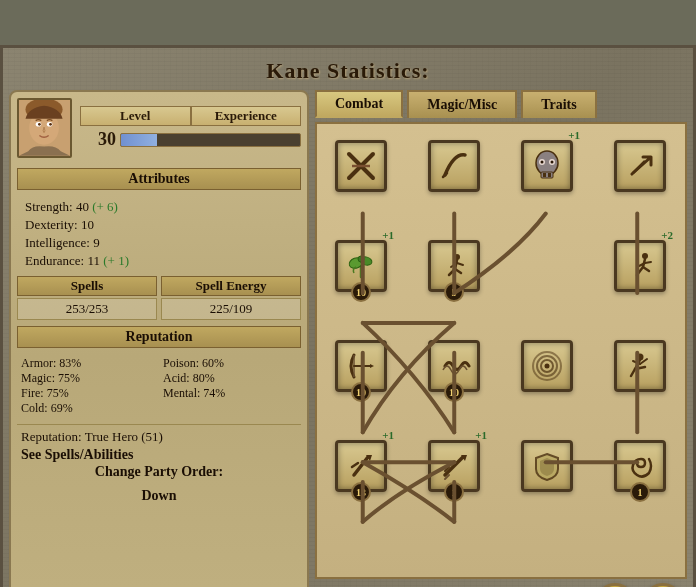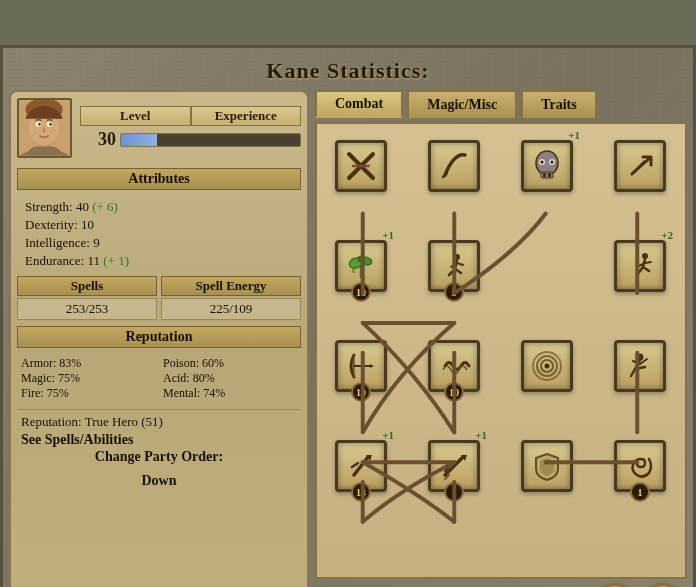--- a/index.html
+++ b/index.html
@@ -485,20 +485,21 @@
         </div>
         <div class="res-row">
           <div class="res-item">Magic: 75%</div>
           <div class="res-item">Acid: 80%</div>
         </div>
         <div class="res-row">
           <div class="res-item">Fire: 75%</div>
           <div class="res-item">Mental: 74%</div>
         </div>
         <div class="res-row">
+          <div class="res-item">Cold: 69%</div>
         </div>
       </div>
 
       <div class="bottom-section">
         <div class="reputation-line">Reputation: True Hero (51)</div>
         <div class="link-line">See Spells/Abilities</div>
         <div class="party-order-row">
           <span>Change Party Order:</span>
           <span class="party-order-value">Down</span>
         </div>

